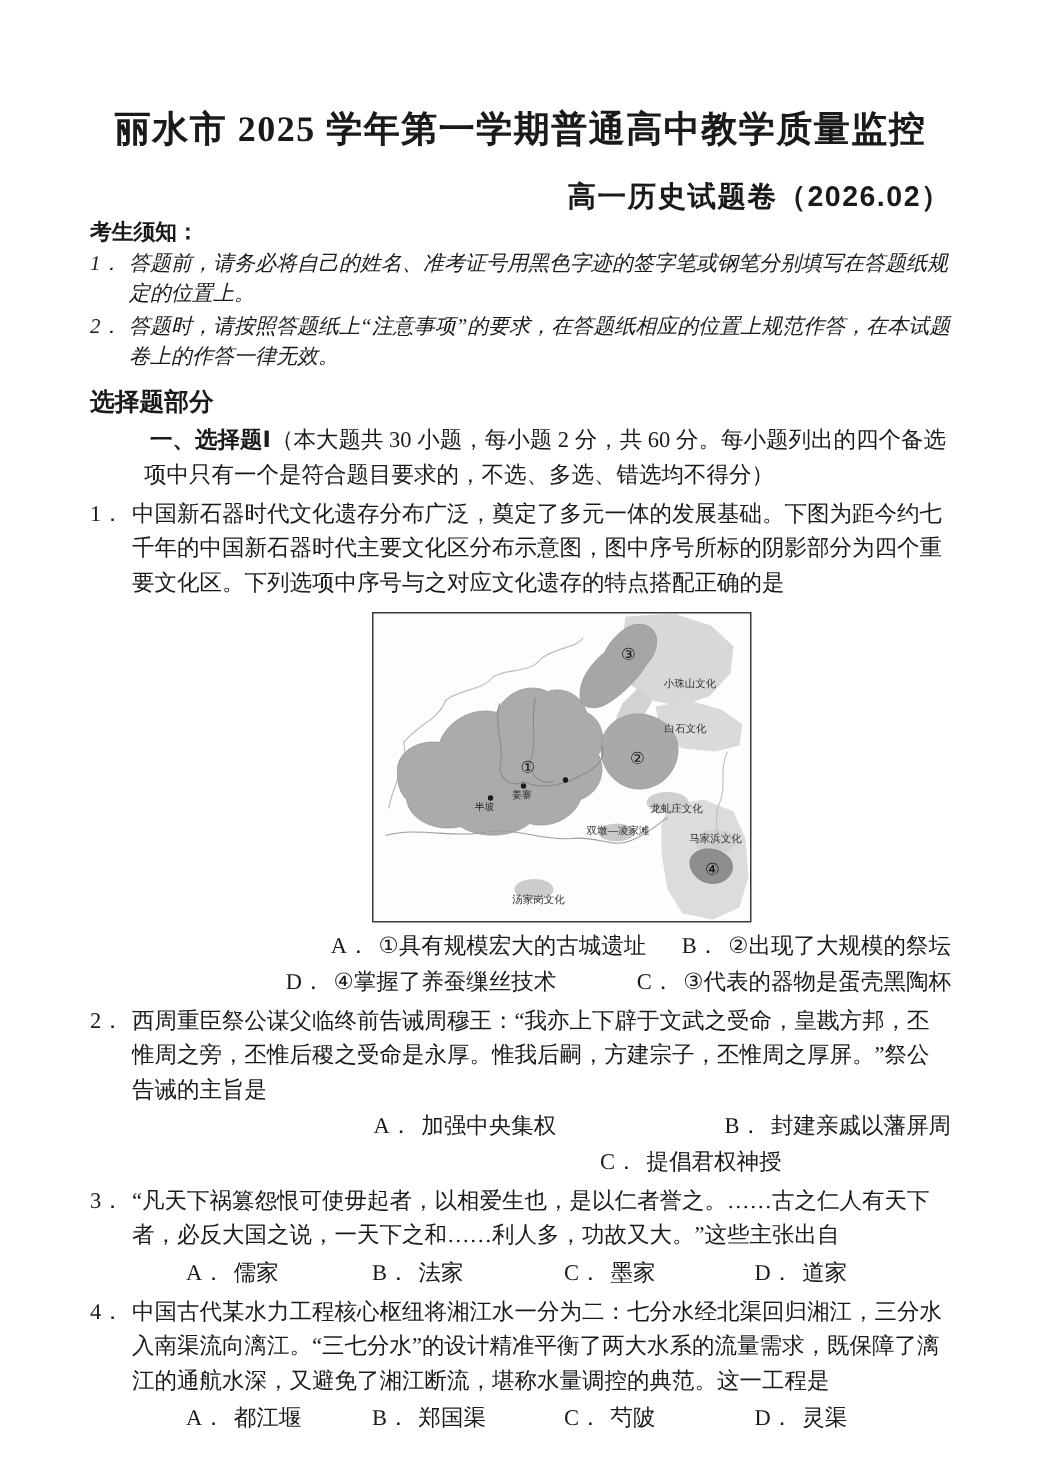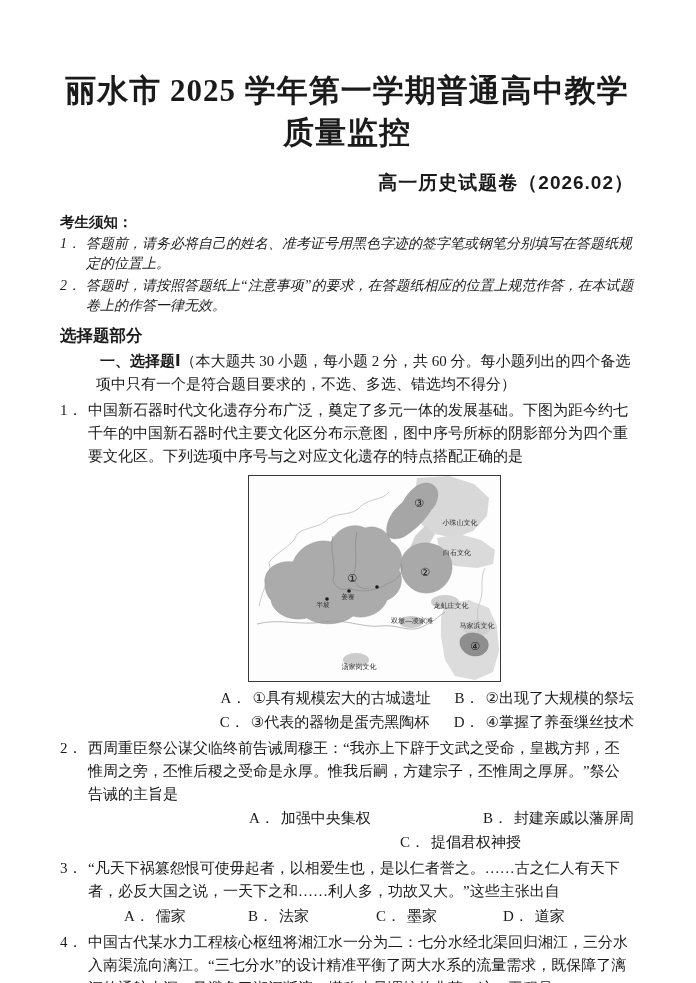--- a/index.html
+++ b/index.html
@@ -7,29 +7,29 @@
   body {
     width:696px; height:983px;
     font-family:"Liberation Serif","DejaVu Serif",serif;
     color:#1a1a1a; position:relative; overflow:hidden;
   }
   .page { width:696px; height:983px; position:relative; background:#fff; }
   .content { padding:0 62px 0 60px; }
 
   .title {
     margin-top:70px; text-align:center;
-    font-size:31px; font-weight:bold; letter-spacing:1px;
+    font-size:24px; font-weight:bold; letter-spacing:1px;
   }
   .subtitle {
     margin-top:16px; text-align:right;
     font-family:"Liberation Sans","DejaVu Sans",sans-serif;
     font-size:19px; font-weight:bold; letter-spacing:1px;
   }
 
-  .notice { margin-top:16px; }
+  .notice { margin-top:1px; }
   .notice-heading {
     font-family:"Liberation Sans","DejaVu Sans",sans-serif;
     font-weight:bold; font-size:14.5px; line-height:20px;
   }
   .notice-item { display:flex; font-style:italic; font-size:14px; line-height:20px; margin-top:2px; }
   .notice-item .num { width:26px; flex:none; }
   .notice-item .txt { flex:1;font-family:Liberation Serif, serif; }
 
   .section-title {
     margin-top:8px; text-align:left;
@@ -143,22 +143,22 @@
             <text class="map-label" x="228" y="152" text-anchor="middle">马家浜文化</text>
             <text class="map-label" x="110" y="193" text-anchor="middle">汤家岗文化</text>
           </svg>
         </div>
 
         <div class="opts-2 opt-row">
           <div class="opt"><span class="letter">A．</span><span>①具有规模宏大的古城遗址</span></div>
           <div class="opt"><span class="letter">B．</span><span>②出现了大规模的祭坛</span></div>
         </div>
         <div class="opts-2 opt-row">
+          <div class="opt"><span class="letter">D．</span><span>④掌握了养蚕缫丝技术</span></div>
           <div class="opt"><span class="letter">C．</span><span>③代表的器物是蛋壳黑陶杯</span></div>
-          <div class="opt"><span class="letter">D．</span><span>④掌握了养蚕缫丝技术</span></div>
         </div>
       </div>
     </div>
 
     <div class="question">
       <span class="qnum">2．</span>
       <div class="qbody">
         <div>西周重臣祭公谋父临终前告诫周穆王：“我亦上下辟于文武之受命，皇戡方邦，丕惟周之旁，丕惟后稷之受命是永厚。惟我后嗣，方建宗子，丕惟周之厚屏。”祭公告诫的主旨是</div>
         <div class="opts-2 opt-row">
           <div class="opt"><span class="letter">A．</span><span>加强中央集权</span></div>

